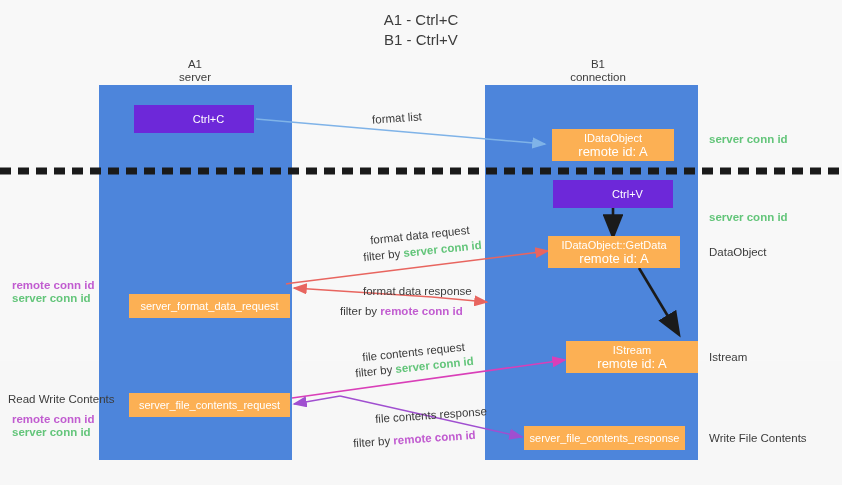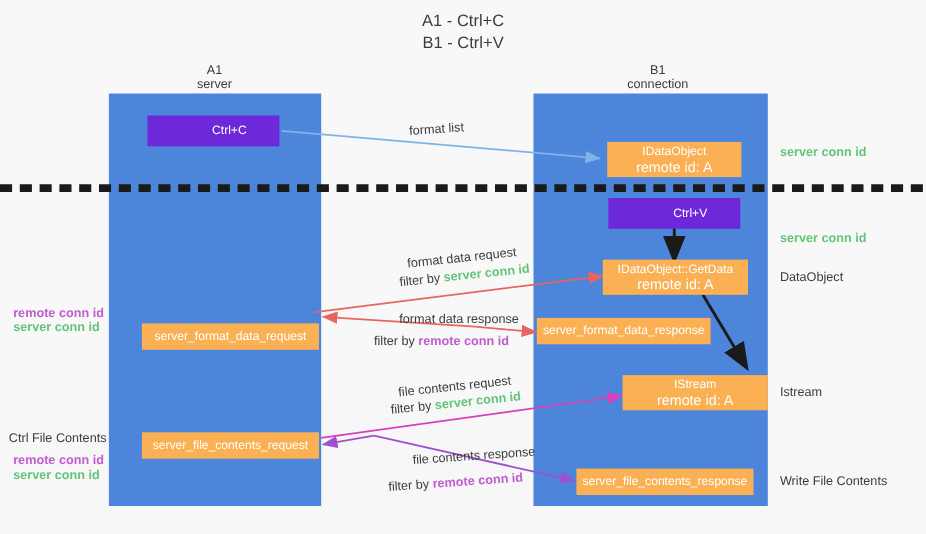--- a/index.html
+++ b/index.html
@@ -166,23 +166,20 @@
 
   <div class="abs box orange" style="left:566px; top:341px; width:132px; height:32px;">
     <div>IStream</div>
     <div class="l2">remote id: A</div>
   </div>
 
   <div class="abs box orange" style="left:129px; top:276px; width:161px; height:24px;margin-top:18px;">
     <div>server_format_data_request</div>
   </div>
 
-  <div class="abs box orange" style="left:488px; top:289px; width:158px; height:24px;">
-    <div>server_format_data_response</div>
-  </div>
 
   <div class="abs box orange" style="left:524px; top:426px; width:161px; height:24px;">
     <div>server_file_contents_response</div>
   </div>
 
   <div class="abs box orange" style="left:129px; top:393px; width:161px; height:24px;">
     <div>server_file_contents_request</div>
   </div>
 
   <div class="abs lbl" style="left:372px; top:111px; transform:rotate(-4deg);">format list</div>
@@ -217,17 +214,17 @@
 
   <div class="abs lbl" style="left:709px; top:245px;">DataObject</div>
 
   <div class="abs lbl" style="left:709px; top:350px;">Istream</div>
 
   <div class="abs lbl" style="left:709px; top:431px;">Write File Contents</div>
 
   <div class="abs lbl purple-txt" style="left:12px; top:278px;">remote conn id</div>
   <div class="abs lbl green-txt" style="left:12px; top:291px;">server conn id</div>
 
-  <div class="abs lbl" style="left:8px; top:392px;">Ctrl File Contents</div>
+  <div class="abs lbl" style="left:8px; top:392px;">Read Write Contents</div>
   <div class="abs lbl purple-txt" style="left:12px; top:412px;">remote conn id</div>
   <div class="abs lbl green-txt" style="left:12px; top:425px;">server conn id</div>
 
 </div>
 
 </body></html>

